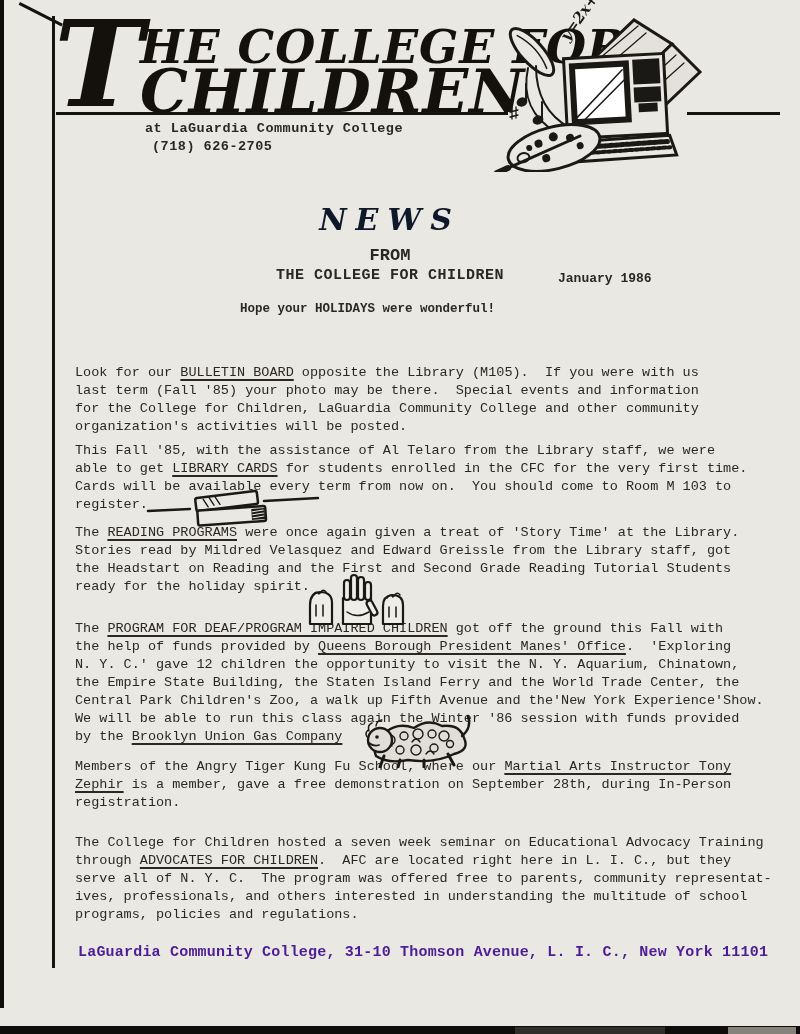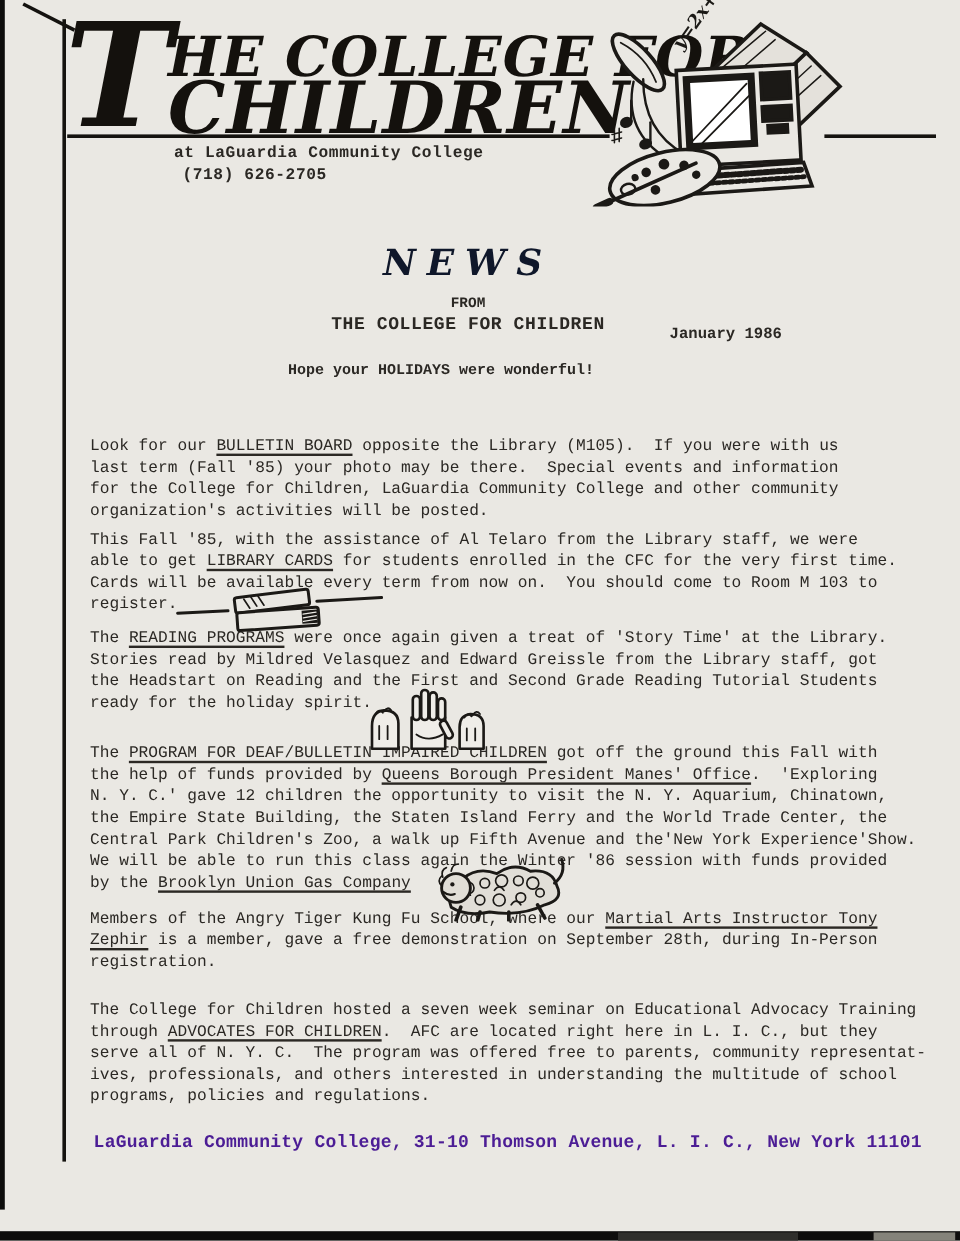--- a/index.html
+++ b/index.html
@@ -27,21 +27,21 @@
   .serif-title{font-family:"DejaVu Serif", serif;font-style:italic;font-weight:bold;color:#14110d;}
   .title-initial{left:54px;top:14px;font-size:120px;line-height:100px;}
   .title-line1{left:140px;top:24px;font-size:46px;line-height:46px;letter-spacing:1px;}
   .title-line2{left:140px;top:68px;font-size:60px;line-height:46px;letter-spacing:1px;}
   .header-subtitle{left:145px;top:121px;font-size:13.5px;font-weight:bold;letter-spacing:.5px;}
   .header-phone{left:152px;top:139px;font-size:13.5px;font-weight:bold;letter-spacing:.5px;}
 
   
   .masthead{left:252px;top:162px;width:276px;text-align:center;}
   .news-word{font-family:"DejaVu Serif", serif;font-style:italic;font-weight:bold;font-size:30px;line-height:44px;letter-spacing:9px;color:#0f172a;margin-top:36px;}
-  .masthead-from{font-size:12px;font-weight:bold;margin-top:4px;}
+  .masthead-from{font-size:17px;font-weight:bold;margin-top:4px;}
   .masthead-org{font-size:15px;font-weight:bold;margin-top:2px;letter-spacing:.5px;}
 
   .dateline{left:558px;top:271px;font-size:13px;font-weight:bold;}
   .greeting{left:240px;top:302px;font-size:12.5px;font-weight:bold;}
 
   
   .para{
     left:75px;width:726px;
     font-size:13.5px;line-height:18px;
     white-space:pre-wrap;
@@ -181,21 +181,21 @@
       <rect x="48" y="3" width="6" height="25" rx="3"></rect>
       <rect x="55" y="5" width="6" height="23" rx="3"></rect>
       <rect x="62" y="10" width="6" height="18" rx="3"></rect>
       <rect x="66" y="28" width="6" height="16" rx="3" transform="rotate(-28 69 36)"></rect>
       <path d="M44,40 Q54,47 66,40" fill="none" stroke-width="1.5"></path>
       <path d="M80,52 L80,34 Q80,24 89,23 Q100,23 100,33 L100,52 Z"></path>
       <path d="M84,26 q3,-5 6,-1 M91,24 q3,-5 6,-1 M86,35 L86,45 M93,35 L93,45" fill="none" stroke-width="1.5"></path>
     </g>
   </svg>
 
-  <div class="abs para p4"><span>The </span><span class="u">PROGRAM FOR DEAF/BULLETIN IMPAIRED CHILDREN</span><span> got off the ground this Fall with
+  <div class="abs para p4"><span>The </span><span class="u">PROGRAM FOR DEAF/PROGRAM IMPAIRED CHILDREN</span><span> got off the ground this Fall with
 the help of funds provided by </span><span class="u">Queens Borough President Manes' Office</span><span>.  'Exploring
 N. Y. C.' gave 12 children the opportunity to visit the N. Y. Aquarium, Chinatown,
 the Empire State Building, the Staten Island Ferry and the World Trade Center, the
 Central Park Children's Zoo, a walk up Fifth Avenue and the'New York Experience'Show.
 We will be able to run this class again the Winter '86 session with funds provided
 by the </span><span class="u">Brooklyn Union Gas Company</span></div>
 
   <svg class="abs illus lion" width="118" height="58" viewBox="0 0 118 58">
     <g stroke="#1b1916" fill="none" stroke-width="2.4" stroke-linecap="round">
       <path d="M20,46 Q14,30 30,22 Q42,12 58,18 Q72,8 86,16 Q104,14 108,28 Q114,40 98,44 Q78,54 52,50 Q32,54 20,46 Z" fill="#e1ded7"></path>

